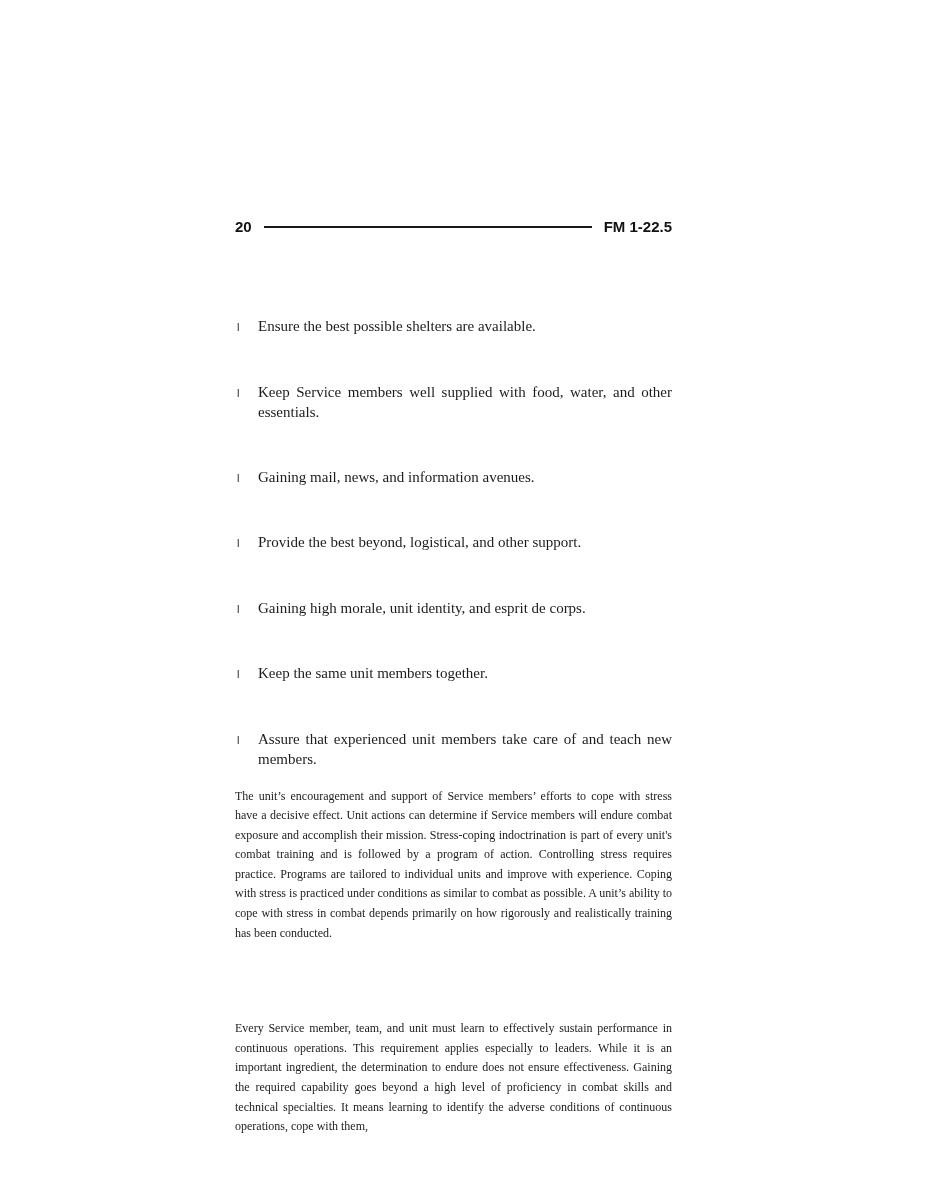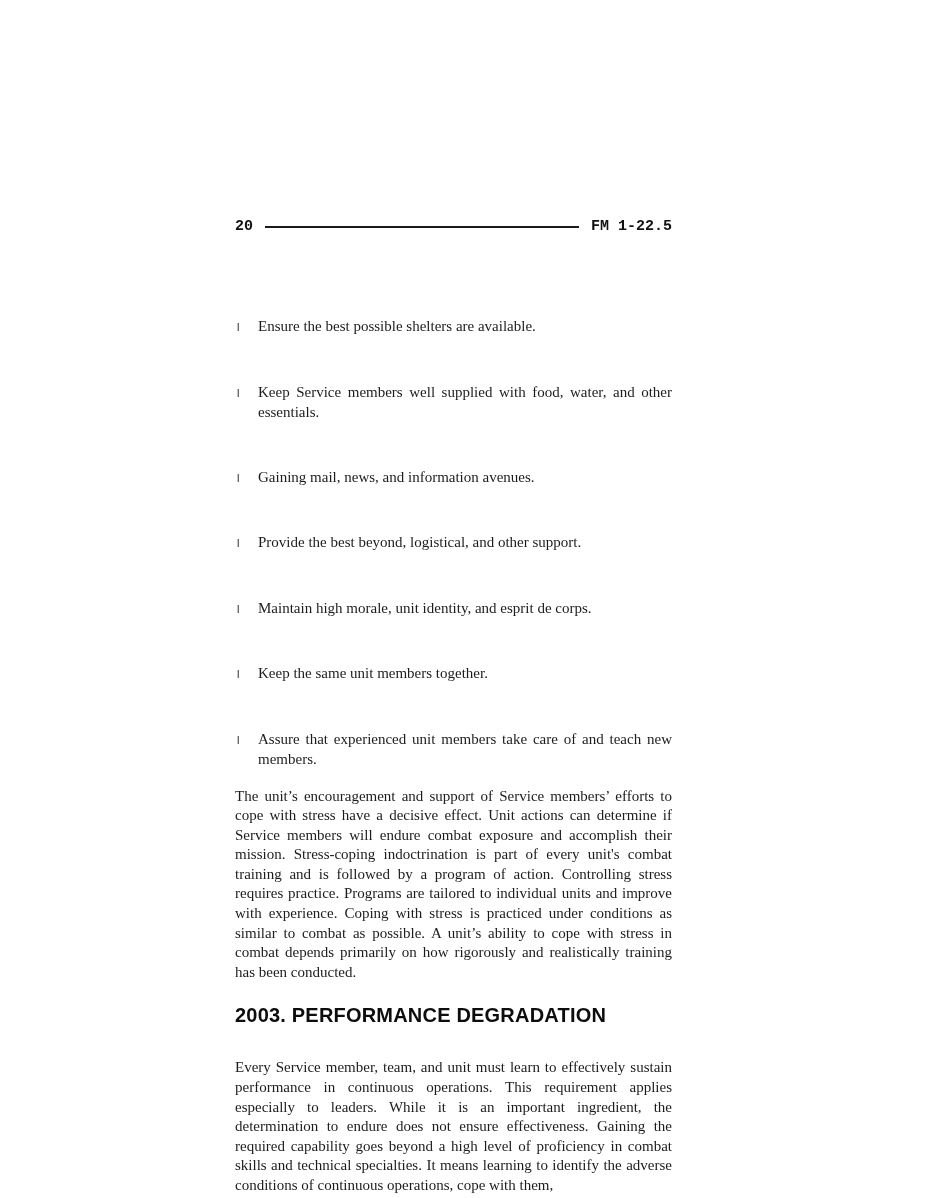--- a/index.html
+++ b/index.html
@@ -19,21 +19,21 @@
     position: absolute;
     left: 235px;
     top: 219px;
     width: 437px;
   }
   
   .page-header {
     display: flex;
     align-items: center;
     gap: 10px;
-    font-family: Liberation Mono, monospace;
+    font-family: Liberation Sans, sans-serif;
     font-weight: bold;
     font-size: 15px;
     line-height: 15px;
     color: #121212;
   }
   .header-rule {
     flex: 1;
     height: 2px;
     background: #1a1a1a;
     margin: 0 2px;
@@ -63,21 +63,21 @@
     color: #2a2a2a;
   }
   .bullet-text {
     flex: 1;
     text-align: justify;
     margin-top: 36px;
   }
   
   .body-para {
     margin: 0;
-    font-size: 15px;
+    font-size: 12px;
     line-height: 19.6px;
     color: #1c1c1c;
     text-align: justify;
   }
   .para-1 { margin-top: 17px; }
   .para-2 { margin-top: 32px; }
   
   .section-heading {
     margin: 22px 0 0 0;
     font-family: "Liberation Sans", sans-serif;
@@ -112,34 +112,34 @@
       <li class="bullet-item">
         <span class="bullet-glyph">l</span>
         <span class="bullet-text">Gaining mail, news, and information avenues.</span>
       </li>
       <li class="bullet-item">
         <span class="bullet-glyph">l</span>
         <span class="bullet-text">Provide the best beyond, logistical, and other support.</span>
       </li>
       <li class="bullet-item">
         <span class="bullet-glyph">l</span>
-        <span class="bullet-text">Maintain high morale, unit identity, and esprit de corps.</span>
+        <span class="bullet-text">Gaining high morale, unit identity, and esprit de corps.</span>
       </li>
       <li class="bullet-item">
         <span class="bullet-glyph">l</span>
         <span class="bullet-text">Keep the same unit members together.</span>
       </li>
       <li class="bullet-item">
         <span class="bullet-glyph">l</span>
         <span class="bullet-text">Assure that experienced unit members take care of and teach new members.</span>
       </li>
     </ul>
 
     <p class="body-para para-1">The unit’s encouragement and support of Service members’ efforts to cope with stress have a decisive effect. Unit actions can determine if Service members will endure combat exposure and accomplish their mission. Stress-coping indoctrination is part of every unit's combat training and is followed by a program of action. Controlling stress requires practice. Programs are tailored to individual units and improve with experience. Coping with stress is practiced under conditions as similar to combat as possible. A unit’s ability to cope with stress in combat depends primarily on how rigorously and realistically training has been conducted.</p>
 
     <h2 class="section-heading">
-      <span>2003. PERFORMANCE DEGRADATION</span><br>
+      <br>
     </h2>
 
     <p class="body-para para-2">Every Service member, team, and unit must learn to effectively sustain performance in continuous operations. This requirement applies especially to leaders. While it is an important ingredient, the determination to endure does not ensure effectiveness. Gaining the required capability goes beyond a high level of proficiency in combat skills and technical specialties. It means learning to identify the adverse conditions of continuous operations, cope with them,</p>
 
   </div>
 </div>
 
 </body></html>

